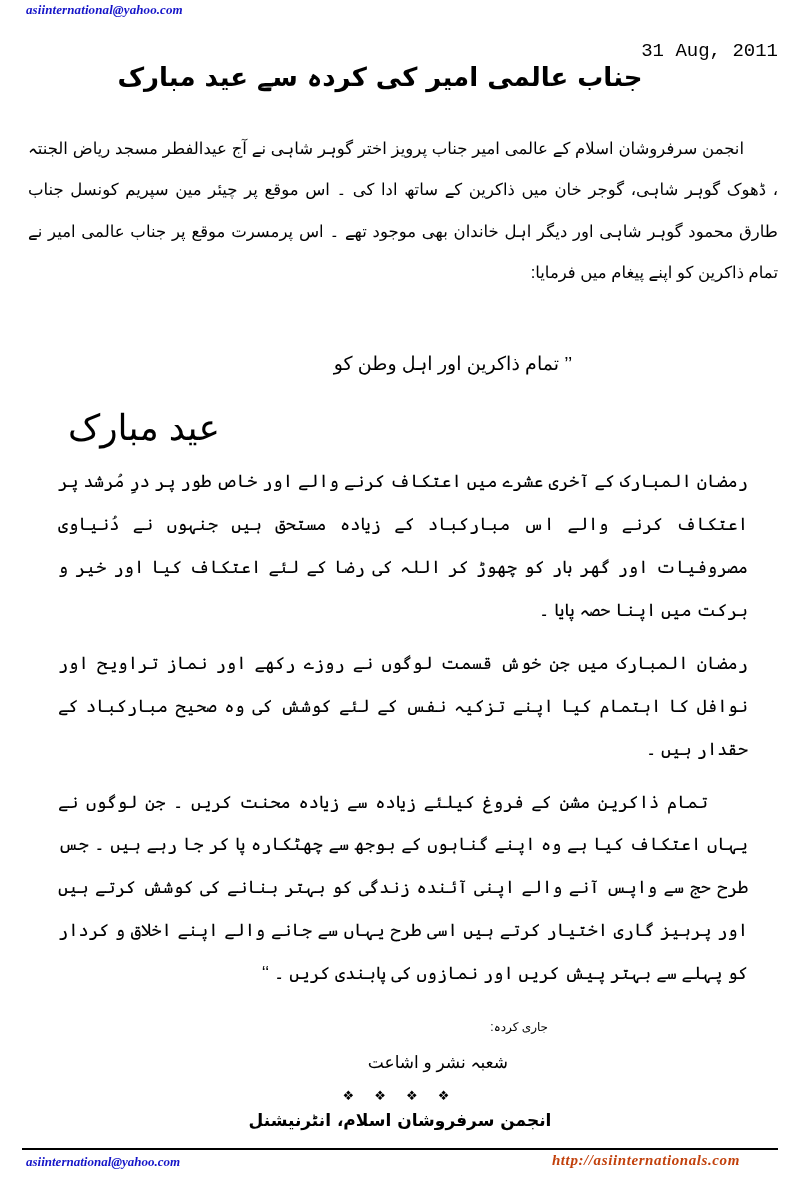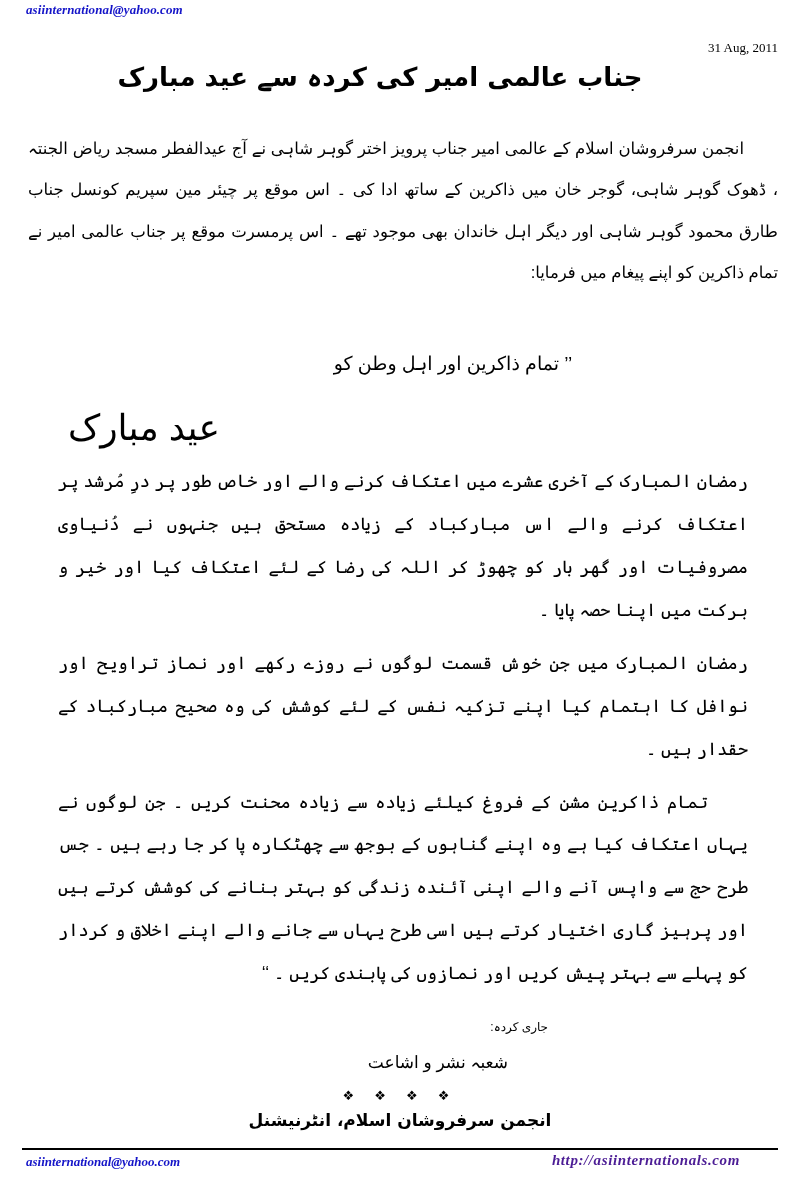--- a/index.html
+++ b/index.html
@@ -56,22 +56,22 @@
     font-family: "Liberation Sans", sans-serif;
     font-size: 12px;
     margin-top: -4px;
     margin-left: -2px;
   }
 
   .doc-date {
     position: absolute;
     right: 22px;
     top: 40px;
-    font-family: Liberation Serif, serif;
-    font-size: 13px;
+    font-family: Liberation Mono, monospace;
+    font-size: 19px;
     color: #000;
     white-space: nowrap;
   }
 
   .doc-title {
     position: absolute;
     left: 0;
     right: 0;
     top: 58px;
     text-align: center;
@@ -198,21 +198,21 @@
   }
 
   .footer-url {
     position: absolute;
     right: 60px;
     top: 1152px;
     font-family: "Liberation Serif", "DejaVu Serif", serif;
     font-style: italic;
     font-weight: bold;
     font-size: 15px;
-    color: #4c1d95;
+    color: #c2410c;
     letter-spacing: 0.6px;
     white-space: nowrap;
   }
 </style>
 </head>
 <body>
 
 <div class="page">
 
   <div class="top-email">asiinternational@yahoo.com</div>

